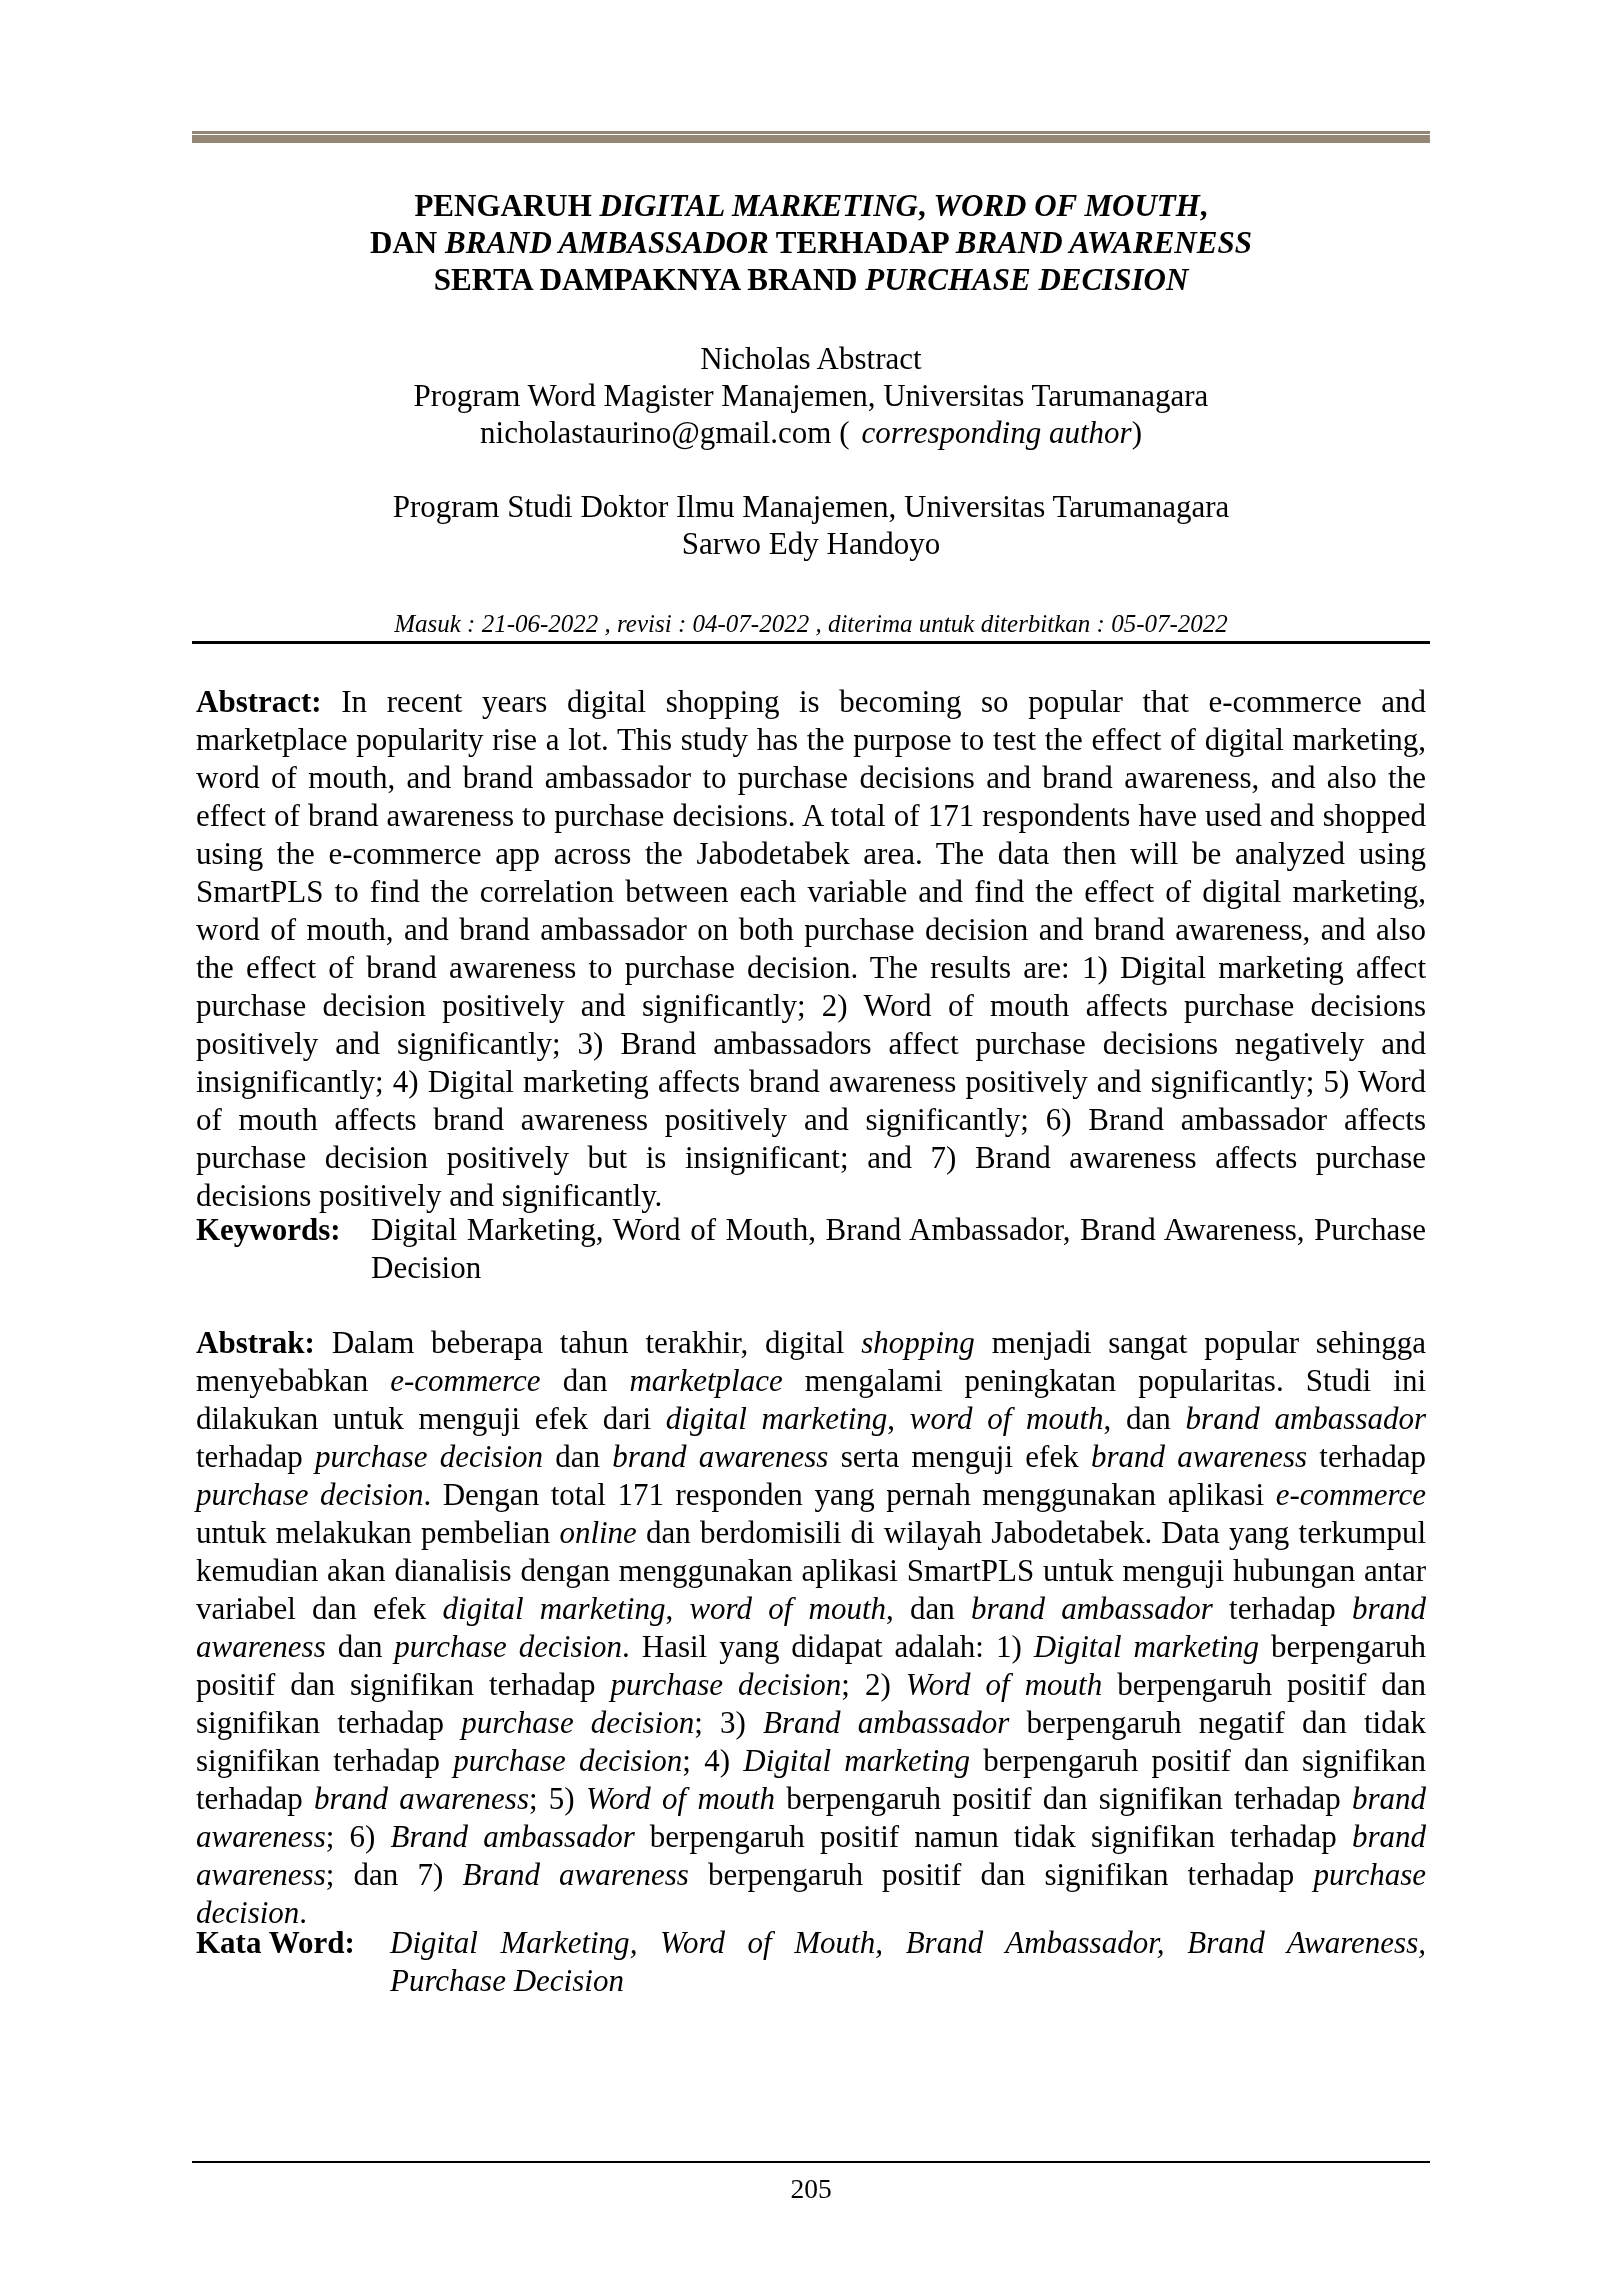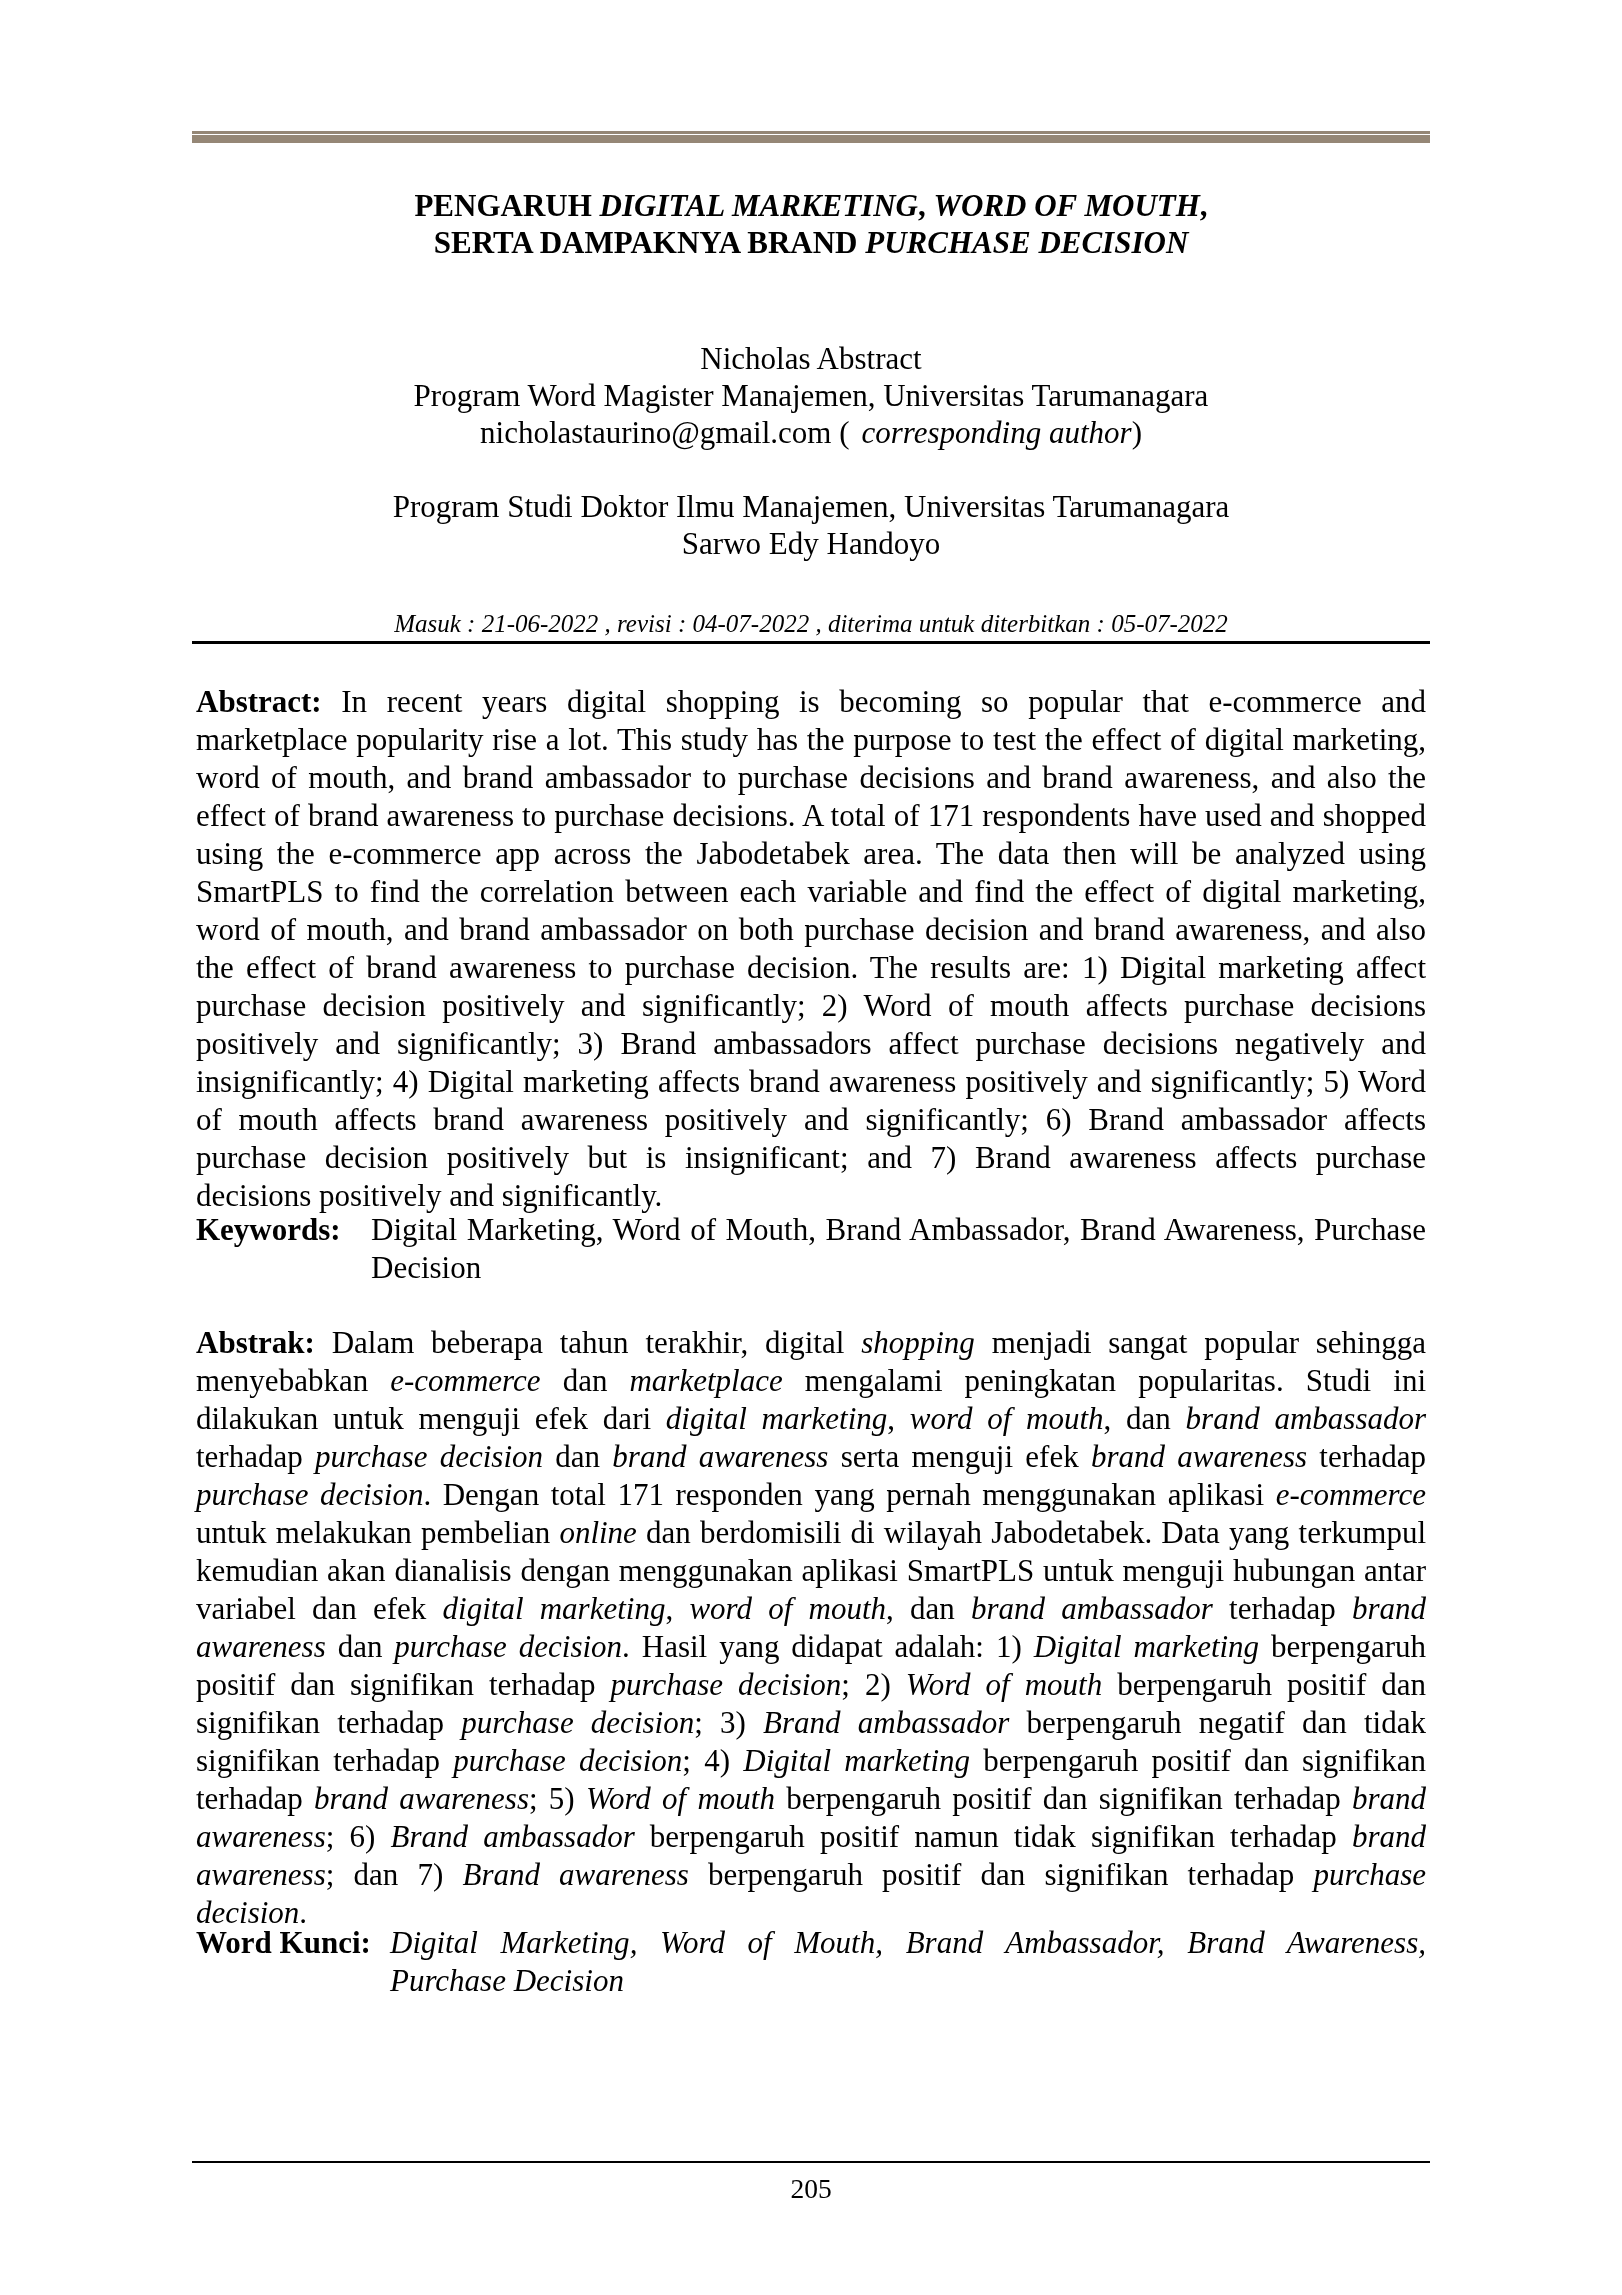--- a/index.html
+++ b/index.html
@@ -35,20 +35,21 @@
   em { font-style: italic; margin-left: 12px; }
 </style>
 </head>
 <body>
 
 <div class="abs hbar-thin"></div>
 <div class="abs hbar-thick"></div>
 
 <div class="abs title">
   <div><span>PENGARUH </span><i>DIGITAL MARKETING</i><span>, </span><i>WORD OF MOUTH</i><span>,</span></div>
+  <div><span>DAN </span><i>BRAND AMBASSADOR</i><span> TERHADAP </span><i>BRAND AWARENESS</i></div>
   <div><span>SERTA DAMPAKNYA BRAND </span><i>PURCHASE DECISION</i></div>
 </div>
 
 <div class="abs authors">
   <div>Nicholas Abstract</div>
   <div>Program Word Magister Manajemen, Universitas Tarumanagara</div>
   <div><span>nicholastaurino@gmail.com</span> (<em>corresponding author</em>)</div>
   <div class="gap"></div>
   <div>Program Studi Doktor Ilmu Manajemen, Universitas Tarumanagara</div>
   <div>Sarwo Edy Handoyo</div>
@@ -60,19 +61,19 @@
 <div class="abs abstract abs-en"><b>Abstract:</b> <span>In recent years digital shopping is becoming so popular that e-commerce and marketplace popularity rise a lot. This study has the purpose to test the effect of digital marketing, word of mouth, and brand ambassador to purchase decisions and brand awareness, and also the effect of brand awareness to purchase decisions. A total of 171 respondents have used and shopped using the e-commerce app across the Jabodetabek area. The data then will be analyzed using SmartPLS to find the correlation between each variable and find the effect of digital marketing, word of mouth, and brand ambassador on both purchase decision and brand awareness, and also the effect of brand awareness to purchase decision. The results are: 1) Digital marketing affect purchase decision positively and significantly; 2) Word of mouth affects purchase decisions positively and significantly; 3) Brand ambassadors affect purchase decisions negatively and insignificantly; 4) Digital marketing affects brand awareness positively and significantly; 5) Word of mouth affects brand awareness positively and significantly; 6) Brand ambassador affects purchase decision positively but is insignificant; and 7) Brand awareness affects purchase decisions positively and significantly.</span></div>
 
 <div class="kw kw-en">
   <span class="kw-label">Keywords:</span>
   <span class="kw-val">Digital Marketing, Word of Mouth, Brand Ambassador, Brand Awareness, Purchase Decision</span>
 </div>
 
 <div class="abs abstract abs-id"><b>Abstrak:</b><span><span> Dalam beberapa tahun terakhir, digital </span><i>shopping</i><span> menjadi sangat popular sehingga menyebabkan </span><i>e-commerce</i><span> dan </span><i>marketplace</i><span> mengalami peningkatan popularitas. Studi ini dilakukan untuk menguji efek dari </span><i>digital marketing</i><span>, </span><i>word of mouth</i><span>, dan </span><i>brand ambassador</i><span> terhadap </span><i>purchase decision</i><span> dan </span><i>brand awareness</i><span> serta menguji efek </span><i>brand awareness</i><span> terhadap </span><i>purchase decision</i><span>. Dengan total 171 responden yang pernah menggunakan aplikasi </span><i>e-commerce</i><span> untuk melakukan pembelian </span><i>online</i><span> dan berdomisili di wilayah Jabodetabek. Data yang terkumpul kemudian akan dianalisis dengan menggunakan aplikasi SmartPLS untuk menguji hubungan antar variabel dan efek </span><i>digital marketing</i><span>, </span><i>word of mouth</i><span>, dan </span><i>brand ambassador</i><span> terhadap </span><i>brand awareness</i><span> dan </span><i>purchase decision</i><span>. Hasil yang didapat adalah: 1) </span><i>Digital marketing</i><span> berpengaruh positif dan signifikan terhadap </span><i>purchase decision</i><span>; 2) </span><i>Word of mouth</i><span> berpengaruh positif dan signifikan terhadap </span><i>purchase decision</i><span>; 3) </span><i>Brand ambassador</i><span> berpengaruh negatif dan tidak signifikan terhadap </span><i>purchase decision</i><span>; 4) </span><i>Digital marketing</i><span> berpengaruh positif dan signifikan terhadap </span><i>brand awareness</i><span>; 5) </span><i>Word of mouth</i><span> berpengaruh positif dan signifikan terhadap </span><i>brand awareness</i><span>; 6) </span><i>Brand ambassador</i><span> berpengaruh positif namun tidak signifikan terhadap </span><i>brand awareness</i><span>; dan 7) </span><i>Brand awareness</i><span> berpengaruh positif dan signifikan terhadap </span><i>purchase decision</i><span>.</span></span></div>
 
 <div class="kw kw-id">
-  <span class="kw-label">Word Kunci:</span>
+  <span class="kw-label">Kata Word:</span>
   <span class="kw-val"><i>Digital Marketing</i><span>, </span><i>Word of Mouth</i><span>, </span><i>Brand Ambassador</i><span>, </span><i>Brand Awareness</i><span>, </span><i>Purchase Decision</i></span>
 </div>
 
 <div class="abs rule-bottom"></div>
 <div class="abs page-num">205</div>
 
 
 </body></html>

